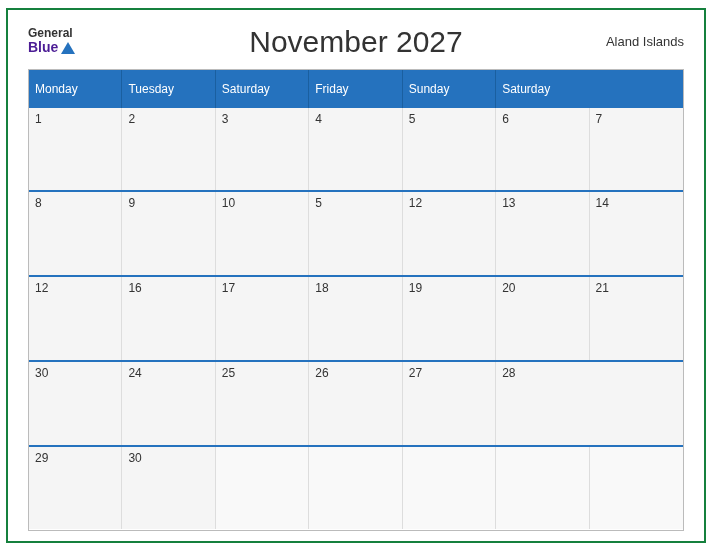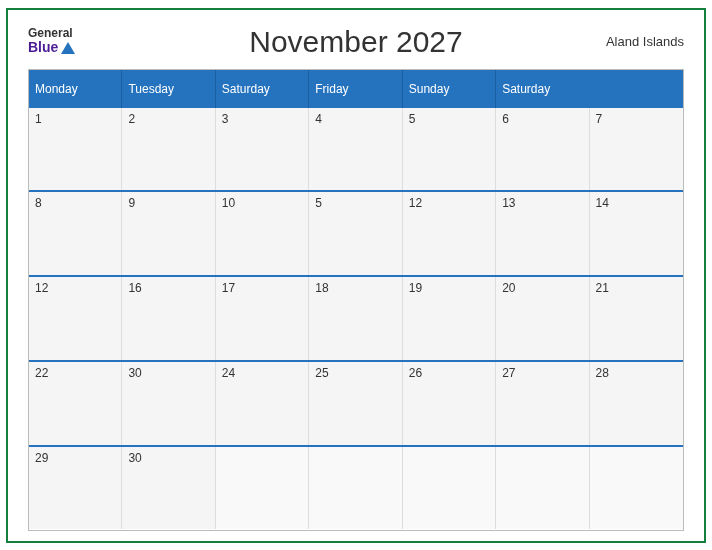--- a/index.html
+++ b/index.html
@@ -205,23 +205,20 @@
           </div>
           <div class="day-cell">
             <span class="day-num">20</span>
           </div>
           <div class="day-cell">
             <span class="day-num">21</span>
           </div>
         </div>
         <div class="week-row">
           <div class="day-cell">
-            <span class="day-num">22</span>
-          </div>
-          <div class="day-cell">
             <span class="day-num">30</span>
           </div>
           <div class="day-cell">
             <span class="day-num">24</span>
           </div>
           <div class="day-cell">
             <span class="day-num">25</span>
           </div>
           <div class="day-cell">
             <span class="day-num">26</span>

